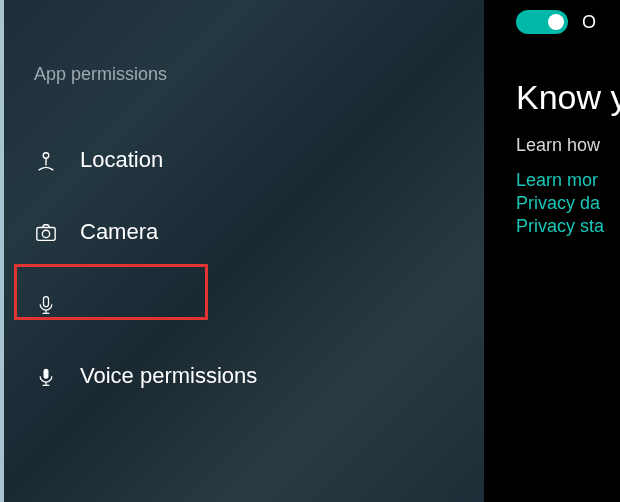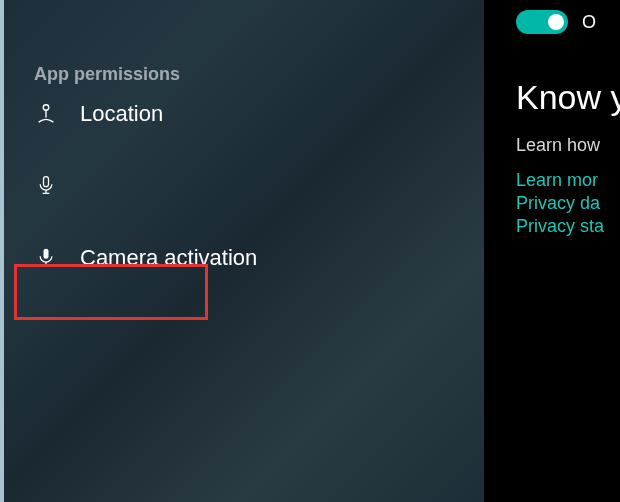--- a/index.html
+++ b/index.html
@@ -21,28 +21,28 @@
     .sidebar {
       position: absolute;
       left: 4px; top: 0;
       width: 480px; height: 100%;
       background: linear-gradient(135deg, #1e2e3a 0%, #243842 25%, #1a2832 50%, #2a3a42 75%, #1e2e38 100%);
       overflow: hidden;
     }
     .section-header {
       color: #a0a8b0;
       font-size: 18px;
-      font-weight: 700;
+      font-weight: 400;
       padding: 0 0 0 30px;
       margin-top: 64px;
       margin-bottom: 16px;
     }
     .nav-item {
       display: flex;
-      align-items: flex-start;
+      align-items: flex-end;
       height: 72px;
       padding-left: 30px;
       cursor: pointer;
       color: #fff;
     }
     .nav-item .icon {
       width: 24px;
       height: 24px;
       display: flex;
       align-items: center;
@@ -134,20 +134,30 @@
     <span class="icon">
       <svg viewBox="0 0 24 24" width="22" height="22">
         <circle cx="12" cy="6" r="3"></circle>
         <path d="M12 9 L12 17"></path>
         <path d="M4 22 Q12 16 20 22"></path>
       </svg>
     </span>
     <span class="label">Location</span>
   </div>
 
+  <div class="nav-item">
+    <span class="icon">
+      <svg viewBox="0 0 24 24" width="22" height="22">
+        <rect x="2" y="6" width="20" height="14" rx="2"></rect>
+        <circle cx="12" cy="13" r="4"></circle>
+        <path d="M8 6 L10 3 L14 3 L16 6"></path>
+      </svg>
+    </span>
+    <span class="label">Camera</span>
+  </div>
 
   <div class="nav-item">
     <span class="icon">
       <svg viewBox="0 0 24 24" width="20" height="22">
         <rect x="9" y="2" width="6" height="12" rx="3"></rect>
         <path d="M5 11 A7 7 0 0 0 19 11"></path>
         <path d="M12 18 L12 22"></path>
         <path d="M8 22 L16 22"></path>
       </svg>
     </span>
@@ -155,21 +165,21 @@
 
   <div class="nav-item">
     <span class="icon">
       <svg viewBox="0 0 24 24" width="20" height="22">
         <rect x="9" y="2" width="6" height="12" rx="3" fill="#fff" stroke="none"></rect>
         <path d="M5 11 A7 7 0 0 0 19 11"></path>
         <path d="M12 18 L12 22"></path>
         <path d="M8 22 L16 22"></path>
       </svg>
     </span>
-    <span class="label">Camera activation</span>
+    <span class="label">Voice permissions</span>
   </div>
 
 </div>
 
 <div class="highlight-box"></div>
 
 <div class="right-panel">
   <div class="toggle-row">
     <div class="toggle"></div>
     <span class="toggle-label">O</span>

